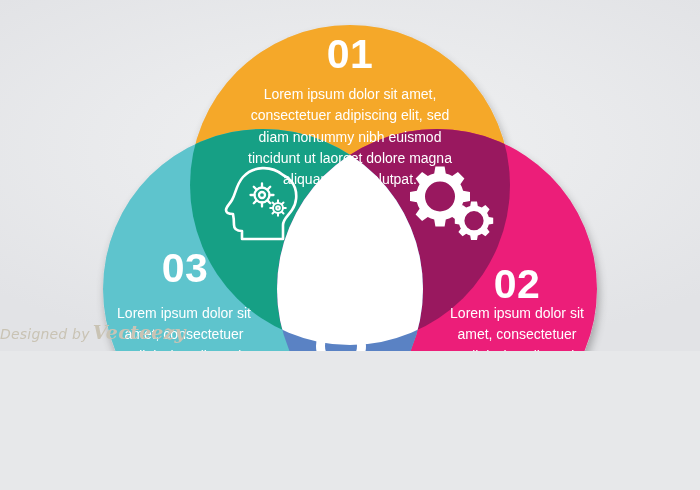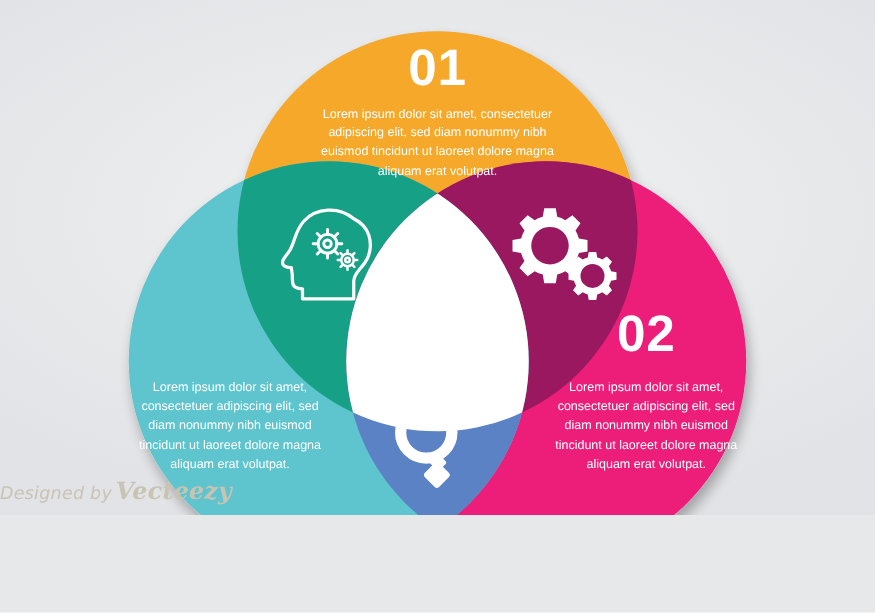--- a/index.html
+++ b/index.html
@@ -9,21 +9,21 @@
   body {
     width: 700px;
     height: 490px;
     overflow: hidden;
     font-family: "Liberation Sans", sans-serif;
     background: #e7e8ea;
   }
   #stage {
     position: relative;
     width: 700px;
-    height: 412px;
+    height: 351px;
     background: radial-gradient(ellipse 70% 60% at 50% 42%, #f0f1f2 0%, #eaebed 45%, #e2e3e6 100%);
     overflow: hidden;
   }
   #venn-svg {
     position: absolute;
     left: 0;
     top: 0;
     width: 700px;
     height: 490px;
   }
@@ -33,29 +33,29 @@
     font-weight: bold;
     font-size: 41px;
     letter-spacing: 0.5px;
     line-height: 1;
     text-align: center;
     white-space: nowrap;
   }
   .desc {
     position: absolute;
     color: #ffffff;
-    font-size: 10px;
+    font-size: 14px;
     line-height: 1.52;
     text-align: center;
   }
   
   #num-01 { left: 0; right: 0; top: 34px; }
   #desc-01 { left: 248px; width: 204px; top: 84px; }
   
-  #num-02 { left: 432px; width: 170px; top: 247px; }
+  #num-02 { left: 432px; width: 170px; top: 264px; }
   #desc-02 { left: 443px; width: 148px; top: 303px; }
   
   #num-03 { left: 100px; width: 170px; top: 248px; }
   #desc-03 { left: 110px; width: 148px; top: 303px; }
   #footer {
     position: absolute;
     left: 0; right: 0;
     bottom: 8px;
     text-align: left;
     white-space: nowrap;
@@ -223,19 +223,20 @@
       </g>
     </g>
   </svg>
 
   <div class="num" id="num-01">01</div>
   <div class="desc" id="desc-01">Lorem ipsum dolor sit amet, consectetuer adipiscing elit, sed diam nonummy nibh euismod tincidunt ut laoreet dolore magna aliquam erat volutpat.</div>
 
   <div class="num" id="num-02">02</div>
   <div class="desc" id="desc-02">Lorem ipsum dolor sit amet, consectetuer adipiscing elit, sed diam nonummy nibh euismod tincidunt ut laoreet dolore magna aliquam erat volutpat.</div>
 
+  <div class="num" id="num-03">03</div>
   <div class="desc" id="desc-03">Lorem ipsum dolor sit amet, consectetuer adipiscing elit, sed diam nonummy nibh euismod tincidunt ut laoreet dolore magna aliquam erat volutpat.</div>
 
   <div id="footer">
     <span class="dby">Designed by</span><span class="brand">Vecteezy</span>
   </div>
 
 </div>
 
 </body></html>

